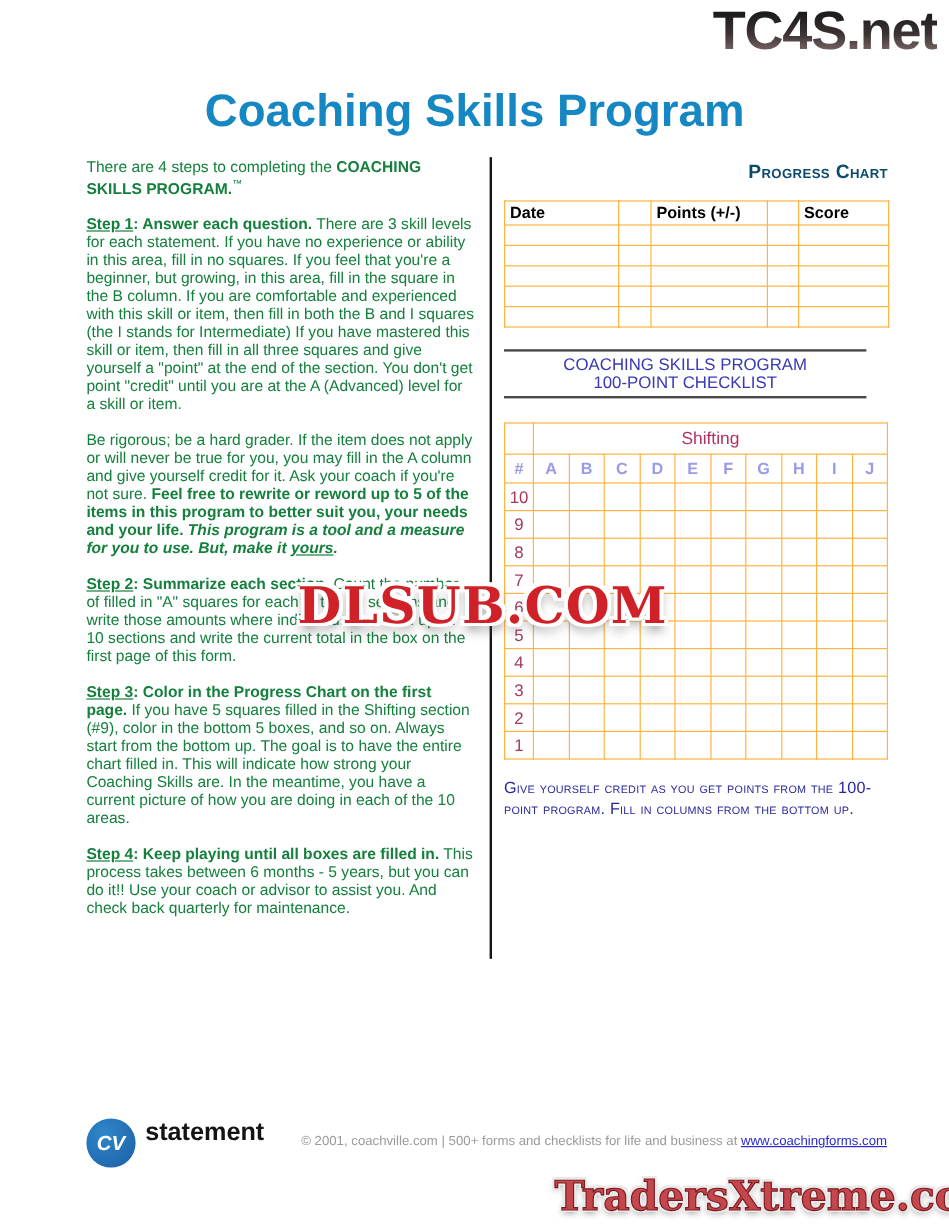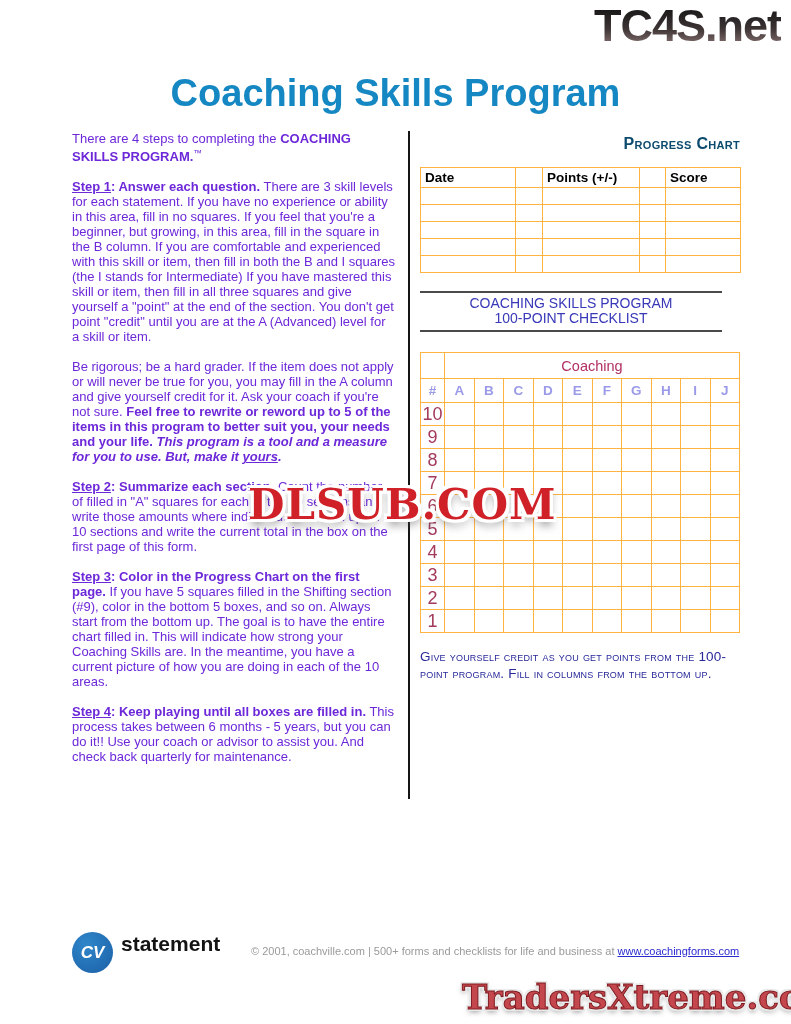--- a/index.html
+++ b/index.html
@@ -8,21 +8,21 @@
 
   
   .tc4s{position:absolute;top:0px;right:10px;font-size:45px;font-weight:bold;letter-spacing:-1px;
         background:linear-gradient(180deg,#141414 12%,#3d3434 55%,#a08585 100%);
         -webkit-background-clip:text;background-clip:text;color:transparent;-webkit-text-fill-color:transparent;}
 
   .title{position:absolute;top:72px;left:0;width:100%;margin:0;text-align:center;
          font-size:38px;font-weight:bold;color:#1587c2;}
 
   
-  .left-col{position:absolute;left:72px;top:131px;width:324px;font-size:13px;line-height:15px;color:#6d28d9;}
+  .left-col{position:absolute;left:72px;top:131px;width:324px;font-size:13px;line-height:15px;color:#15803d;}
   .left-col p{margin:0 0 15px 0;}
   .b{font-weight:bold}.i{font-style:italic}.u{text-decoration:underline}
   .sup{vertical-align:super;font-size:8.5px}
 
   .v-divider{position:absolute;left:408px;top:131px;width:2px;height:668px;background:#151515;}
 
   
   .right-col{position:absolute;left:420px;top:135px;width:320px;}
   .progress-heading{font-variant:small-caps;font-weight:bold;font-size:16px;color:#0c4a6e;letter-spacing:.3px;text-align:right;}
 
@@ -33,21 +33,21 @@
   .progress-table td{height:16px;}
 
   .checklist-title{margin-top:18px;width:302px;border-top:2px solid #4a4a4a;border-bottom:2px solid #4a4a4a;
                    padding:3px 0 4px;text-align:center;color:#3838b8;font-size:14px;line-height:15px;}
 
   .sections-table{width:320px;margin-top:20px;table-layout:fixed;}
   .sections-table td{border:1px solid #ffb340;padding:0;text-align:center;}
   .sections-label{color:#b23063;font-size:14.5px;height:25px;}
   .corner{height:25px;}
   .hash,.letter{color:#9a9ae8;font-weight:bold;font-size:13.5px;height:23px;}
-  .num{color:#a43a5a;font-size:18px;}
+  .num{color:#a43a5a;font-size:14px;}
   .num-row td{height:22px;}
 
   .credit-note{margin-top:16px;width:318px;color:#28289a;font-variant:small-caps;
                font-size:13.5px;line-height:16.5px;letter-spacing:.2px;}
 
   
   .dlsub{position:absolute;left:248px;top:480px;font-family:"DejaVu Serif",serif;font-size:42px;font-weight:bold;
          color:#cf2127;letter-spacing:1px;
          text-shadow:-3px -3px 0 #fff,3px -3px 0 #fff,-3px 3px 0 #fff,3px 3px 0 #fff,
                      0 -3px 0 #fff,0 3px 0 #fff,-3px 0 0 #fff,3px 0 0 #fff,0 6px 9px rgba(80,80,80,.65);}
@@ -158,21 +158,21 @@
           <col>
           <col>
           <col>
           <col>
           <col>
           <col>
         </colgroup>
       <tbody>
           <tr>
         <td class="corner"></td>
-        <td class="sections-label" colspan="10">Coaching</td>
+        <td class="sections-label" colspan="10">Shifting</td>
       </tr>
       <tr>
         <td class="hash">#</td>
         <td class="letter">A</td>
         <td class="letter">B</td>
         <td class="letter">C</td>
         <td class="letter">D</td>
         <td class="letter">E</td>
         <td class="letter">F</td>
         <td class="letter">G</td>

